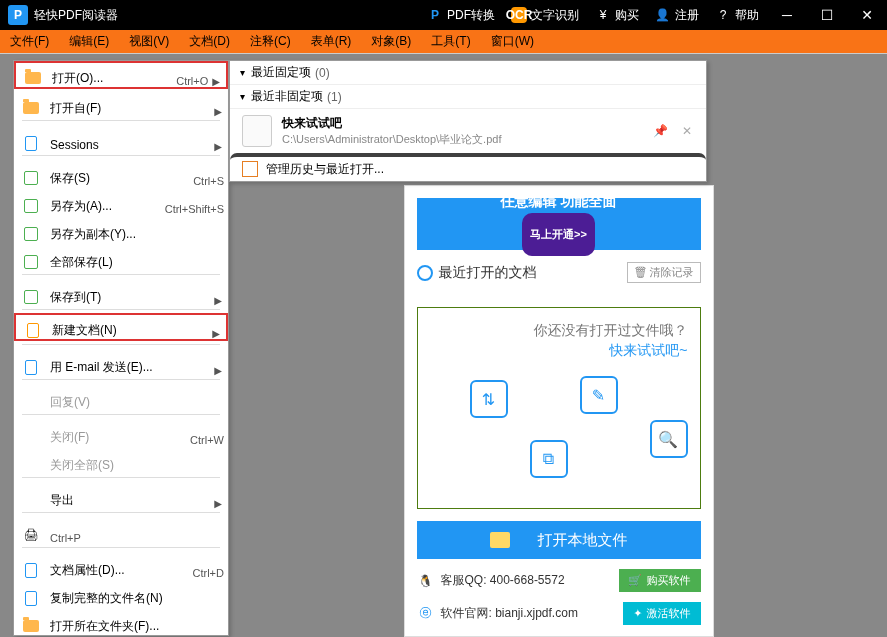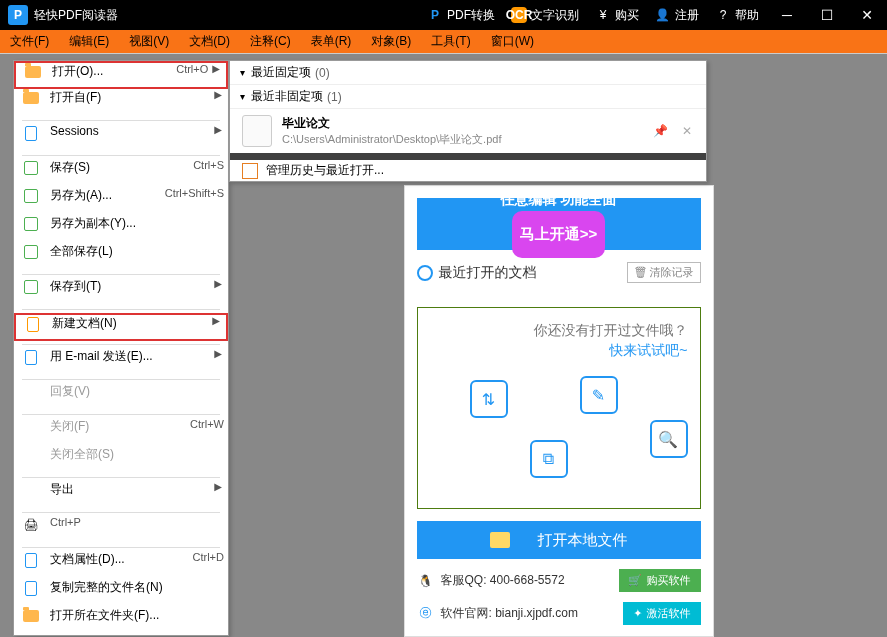--- a/index.html
+++ b/index.html
@@ -7,21 +7,21 @@
 .titlebar { height:30px; background:#000; display:flex; align-items:center; color:#fff; font-size:12px; }
 .logo-p { width:20px; height:20px; margin:0 6px 0 8px; background:#2196f3; border-radius:3px; display:flex; align-items:center; justify-content:center; font-weight:bold; }
 .title-text { flex:0 0 auto; }
 .title-spacer { flex:1; }
 .title-btn { display:flex; align-items:center; gap:4px; padding:0 8px; height:30px; }
 .title-btn .ico { width:16px; height:16px; display:flex; align-items:center; justify-content:center; font-size:12px; }
 .win-ctrl { width:40px; height:30px; display:flex; align-items:center; justify-content:center; font-size:14px; }
 .menubar { height:24px; background:#f97316; border-bottom:1px solid #ccc; display:flex; font-size:12px; }
 .menu-item { padding:0 10px; display:flex; align-items:center; }
 .file-menu { position:absolute; left:13px; top:60px; width:216px; background:#fff; border:1px solid #999; box-shadow:2px 2px 4px rgba(0,0,0,.2); font-size:12px; z-index:10; }
-.fm-row { height:28px; display:flex; align-items:flex-start; position:relative; padding-left:36px; }
+.fm-row { height:28px; display:flex; align-items:flex-end; position:relative; padding-left:36px; }
 .fm-row .ico { position:absolute; left:8px; width:18px; height:18px; display:flex; align-items:center; justify-content:center; }
 .fm-row .label { flex:1; }
 .fm-row .shortcut { color:#555; margin-right:4px; font-size:11px; }
 .fm-row .arrow { margin-right:6px; color:#555; font-size:10px; }
 .fm-row.hl { background:#fff; border:2px solid #d33; }
 .fm-row.disabled { color:#999; }
 .fm-sep { height:1px; background:#ddd; margin:3px 8px; }
 .icon-folder { background:#ffb74d; width:16px; height:12px; border-radius:2px; position:relative; }
 .icon-folder::before { content:""; position:absolute; top:-3px; left:0; width:6px; height:3px; background:#ffb74d; border-radius:1px 1px 0 0; }
 .icon-save { border:1.5px solid #4caf50; width:14px; height:14px; border-radius:2px; }
@@ -30,27 +30,27 @@
 .submenu { position:absolute; left:229px; top:60px; width:478px; background:#fff; border:1px solid #999; box-shadow:2px 2px 4px rgba(0,0,0,.2); font-size:12px; z-index:11; }
 .sm-head { height:24px; display:flex; align-items:center; padding-left:10px; border-bottom:1px solid #eee; }
 .sm-head .tri { font-size:10px; margin-right:6px; }
 .sm-head .cnt { margin-left:4px; color:#666; }
 .sm-file { height:44px; display:flex; align-items:center; padding-left:12px; position:relative; }
 .sm-file .fico { width:30px; height:32px; border:1px solid #ccc; border-radius:3px; background:#fafafa; margin-right:10px; }
 .sm-file .fname { font-weight:bold; }
 .sm-file .fpath { color:#888; font-size:11px; }
 .sm-file .pin { position:absolute; right:38px; color:#aaa; }
 .sm-file .xx { position:absolute; right:14px; color:#aaa; }
-.sm-last { height:28px; display:flex; align-items:center; padding-left:12px; border-top:7px solid #404040; }
+.sm-last { height:28px; display:flex; align-items:center; padding-left:12px; border-top:4px solid #404040;border-radius:7px; }
 .sm-last .cal { width:16px; height:16px; border:1.5px solid #e67e22; margin-right:8px; }
 .content { position:absolute; left:230px; top:55px; right:0; bottom:0; display:flex; justify-content:center; padding-top:130px; }
 .card { width:310px; background:#fff; border:1px solid #ddd; padding:12px; }
 .banner { height:52px; background:#2196f3; color:#fff; display:flex; flex-direction:column; align-items:center; justify-content:center; font-size:14px; font-weight:bold; position:relative; }
 .banner .b1 { font-size:14px; }
-.banner .b2 { background:#d946ef; color:#fff; font-size:15px; padding:14px 8px; border-radius:10px; margin-top:2px; }
+.banner .b2 { background:#4c1d95; color:#fff; font-size:11px; padding:14px 8px; border-radius:10px; margin-top:2px; }
 .recent-hdr { display:flex; align-items:center; margin:12px 0 24px; }
 .recent-hdr .clock { width:16px; height:16px; border:2px solid #2196f3; border-radius:50%; margin-right:6px; position:relative; }
 .recent-hdr .title { font-size:14px; color:#333; flex:1; }
 .recent-hdr .clear { border:1px solid #bbb; color:#888; font-size:11px; padding:2px 6px; display:flex; align-items:center; gap:2px; }
 .docbox { border:1px solid #4d7c0f; padding:14px 12px 18px;text-align:right; }
 .docbox .t1 { color:#777; font-size:14px; }
 .docbox .t2 { color:#2196f3; font-size:14px; margin-top:2px; }
 .illustration { height:120px; margin-top:10px; position:relative; }
 .ill-box { position:absolute; border:2px solid #2196f3; border-radius:6px; background:#fff; display:flex; align-items:center; justify-content:center; color:#2196f3; }
 .open-btn { background:#2196f3; color:#fff; height:38px; display:flex; align-items:center; justify-content:center; gap:28px; font-size:15px; margin-top:12px; }
@@ -280,21 +280,21 @@
     <span class="cnt">(0)</span>
   </div>
   <div class="sm-head">
     <span class="tri">▾</span>
     <span>最近非固定项</span>
     <span class="cnt">(1)</span>
   </div>
   <div class="sm-file">
     <div class="fico"></div>
     <div>
-      <div class="fname">毕业论文</div>
+      <div class="fname">快来试试吧</div>
       <div class="fpath">C:\Users\Administrator\Desktop\毕业论文.pdf</div>
     </div>
     <span class="pin">📌</span>
     <span class="xx">✕</span>
   </div>
   <div class="sm-last">
     <div class="cal"></div>
     <span>管理历史与最近打开...</span>
   </div>
 </div>

